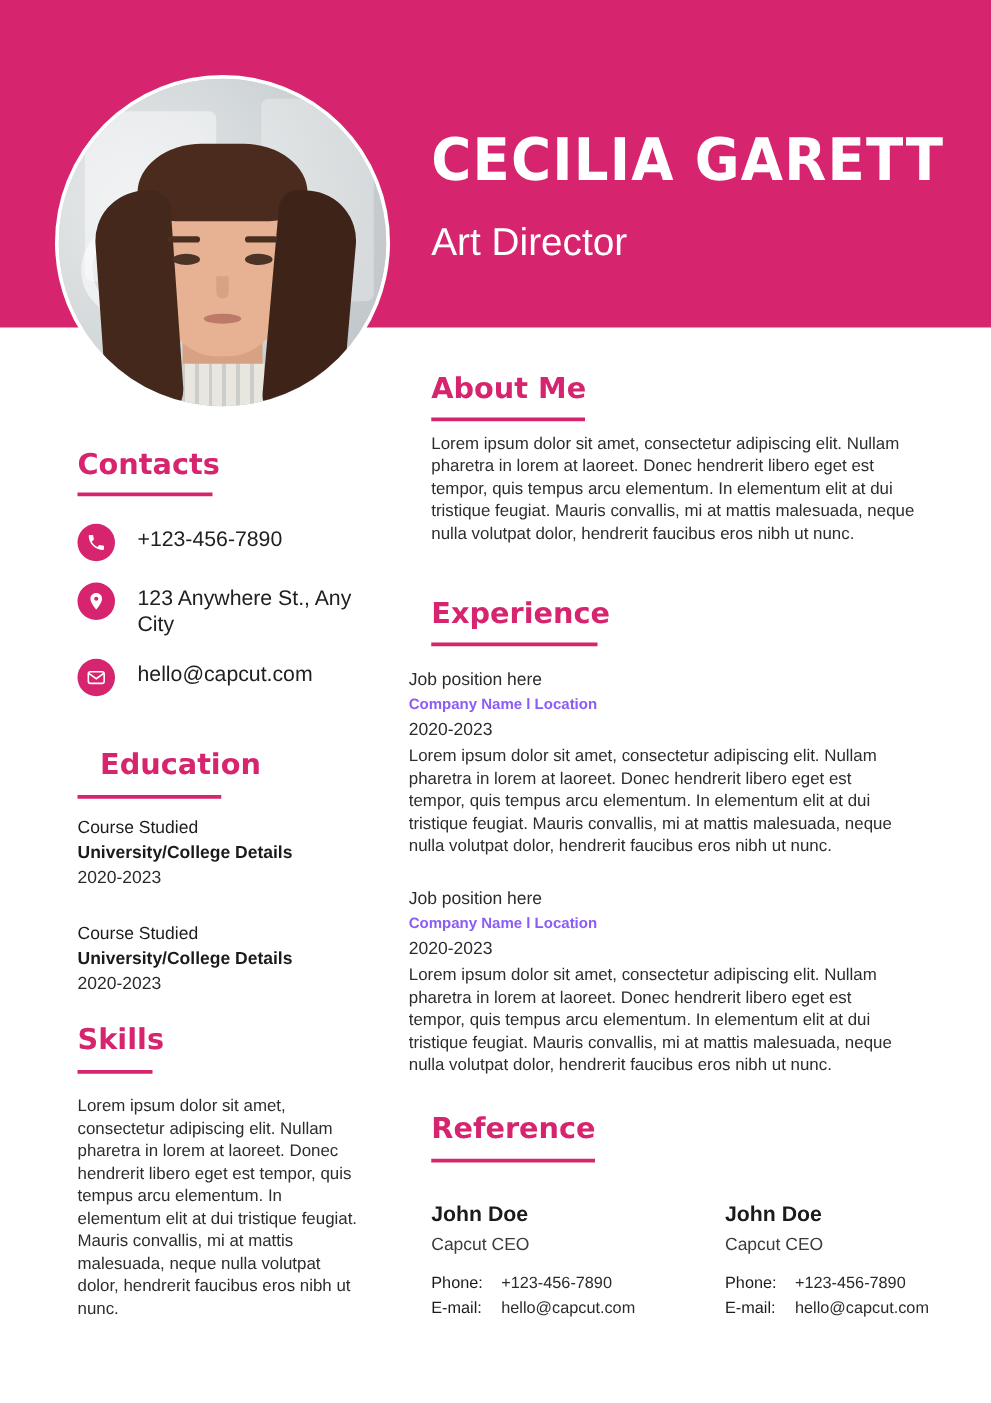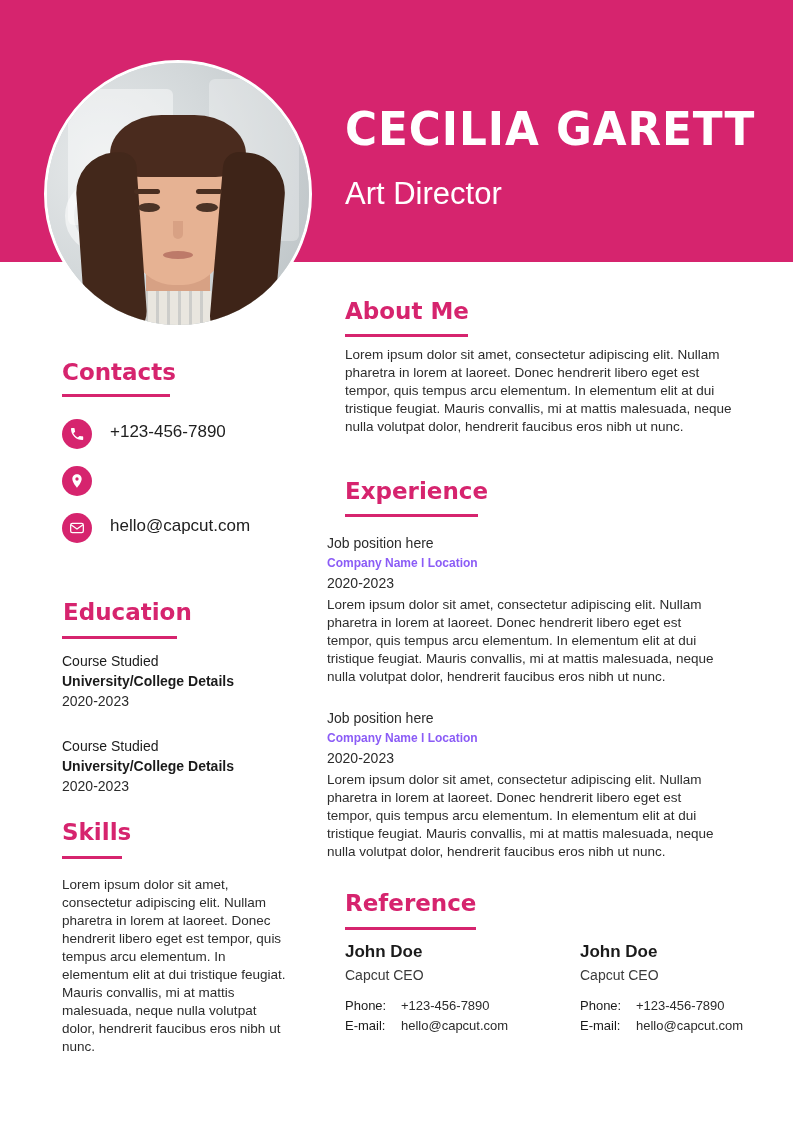--- a/index.html
+++ b/index.html
@@ -264,21 +264,21 @@
   }
   .contact-icon svg { display: block; }
   .contact-text {
     margin-left: 18px;
     font-size: 17px;
     color: #202020;
     line-height: 21px;
     padding-top: 3px;
   }
 
-  .education-title { position: absolute; left: 63px; top: 601px; }
+  .education-title { position: absolute; left: 80px; top: 601px; }
   .education-rule  { position: absolute; left: 62px; top: 627px; width: 115px; }
 
   .edu-list { position: absolute; left: 62px; top: 651px; width: 250px; }
   .edu-item { margin-bottom: 25px; }
   .edu-course {
     font-size: 14px;
     font-weight: normal;
     color: #1b1b1b;
     line-height: 20px;
   }
@@ -344,25 +344,24 @@
     font-size: 13.5px;
     line-height: 18px;
     color: #2d2d2d;
   }
 
   .ref-title { position: absolute; left: 345px; top: 892px; }
   .ref-rule  { position: absolute; left: 345px; top: 918px; width: 131px; }
   .ref-grid {
     position: absolute;
     left: 345px;
-    top: 940px;
+    top: 960px;
     width: 408px;
     display: flex;
-    gap: 26px;
-    justify-content: space-between;
+    gap: 62px;
   }
   .ref-card { width: 173px; }
   .ref-name {
     font-size: 17px;
     font-weight: bold;
     color: #1b1b1b;
     line-height: 24px;
   }
   .ref-role {
     font-size: 14px;
@@ -427,20 +426,21 @@
       </span>
       <span class="contact-text">+123-456-7890</span>
     </div>
 
     <div class="contact-row">
       <span class="contact-icon">
         <svg width="16" height="16" viewBox="0 0 24 24" fill="#ffffff">
             <path d="M12 2C8.1 2 5 5.1 5 9c0 5.2 7 13 7 13s7-7.8 7-13c0-3.9-3.1-7-7-7zm0 9.5A2.5 2.5 0 1 1 12 6.5a2.5 2.5 0 0 1 0 5z"></path>
           </svg>
       </span>
+      <span class="contact-text">123 Anywhere St., Any City</span>
     </div>
 
 
     <div class="contact-row">
       <span class="contact-icon">
         <svg width="16" height="16" viewBox="0 0 24 24" fill="none" stroke="#ffffff" stroke-width="1.9">
             <rect x="2.5" y="5" width="19" height="14" rx="2.5"></rect>
             <path d="M3 7l9 6.5L21 7"></path>
           </svg>
       </span>

